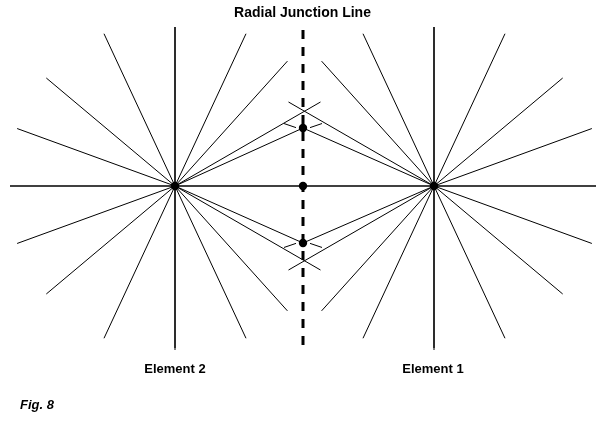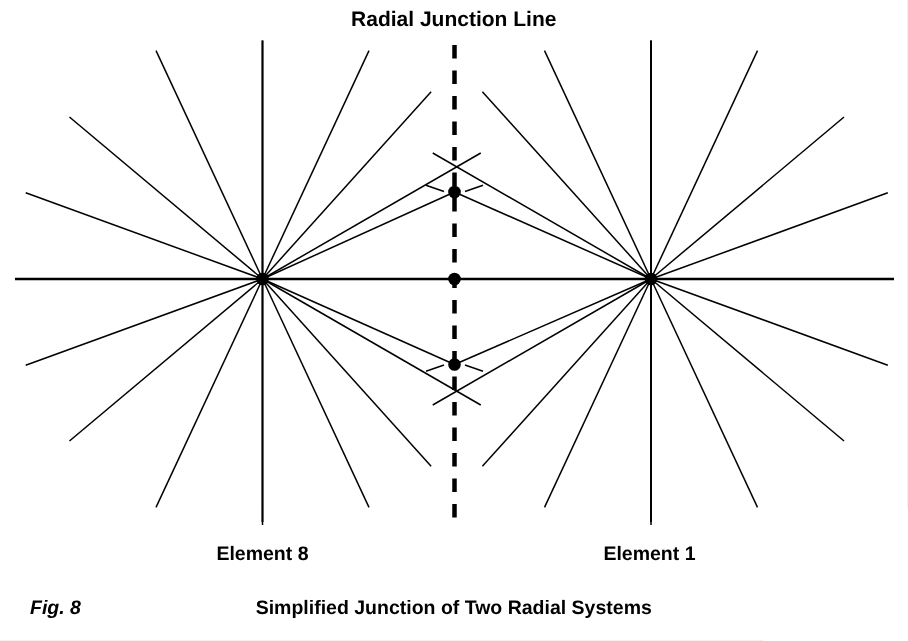--- a/index.html
+++ b/index.html
@@ -13,21 +13,21 @@
     height: 427px;
     overflow: hidden;
     font-family: "Liberation Sans", sans-serif;
     color: #000000;
     position: relative;
   }
   #figure-root {
     position: relative;
     width: 605px;
     height: 427px;
-    background: #fca5a5;
+    background: #a3a3a3;
   }
   #diagram-svg {
     position: absolute;
     left: 0;
     top: 0;
     width: 605px;
     height: 427px;
     display: block;
   }
   .lbl {
@@ -147,21 +147,20 @@
     <g id="junction-dots" fill="#000000">
         <circle cx="303" cy="128" r="4.2"></circle>
         <circle cx="303" cy="186" r="4.2"></circle>
         <circle cx="303" cy="243" r="4.2"></circle>
       </g>
 
   </svg>
 
   <div class="lbl" id="title-label">Radial Junction Line</div>
 
-  <div class="lbl" id="element2-label">Element 8</div>
+  <div class="lbl" id="element2-label">Element 2</div>
 
   <div class="lbl" id="element1-label">Element 1</div>
 
   <div class="lbl" id="fig-number">Fig. 8</div>
 
-  <div class="lbl" id="caption-text">Simplified Junction of Two Radial Systems</div>
 
 </div>
 
 </body></html>

